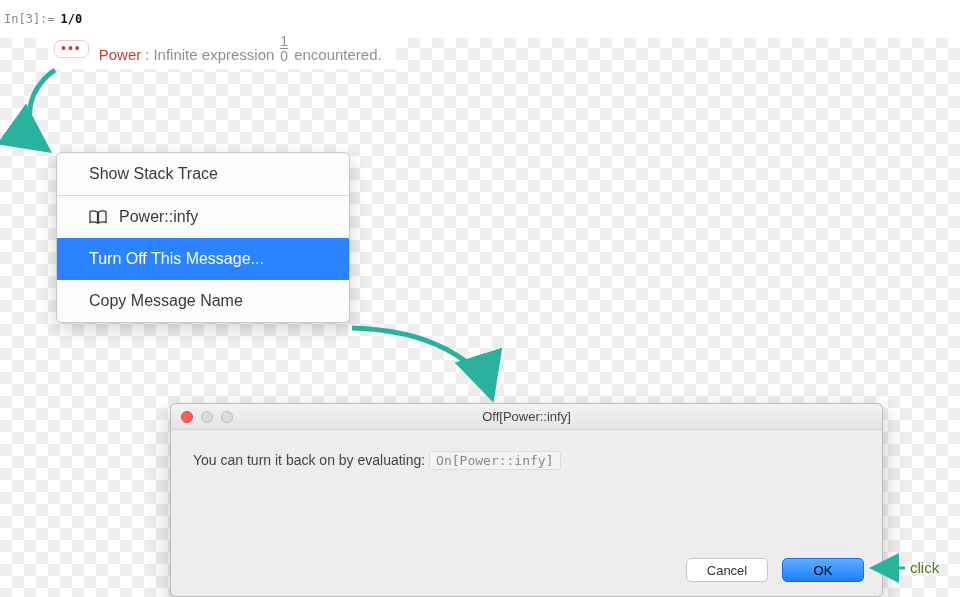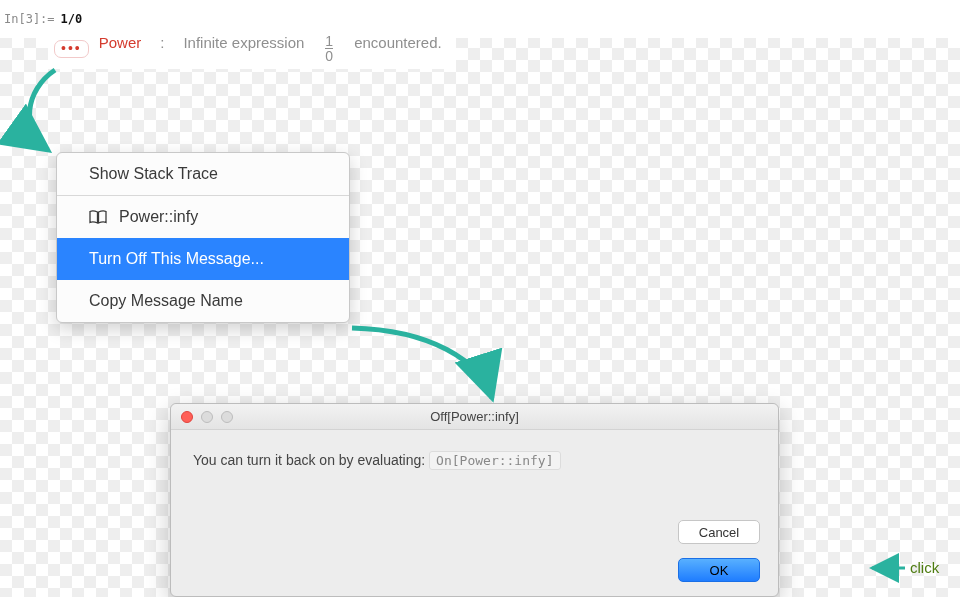--- a/index.html
+++ b/index.html
@@ -48,21 +48,21 @@
       background: #fff;
       color: #d43b2e;
       border-radius: 7px;
       padding: 0 6px 2px 6px;
       font-size: 14px;
       letter-spacing: 2px;
       line-height: 14px;
       cursor: pointer;
     }
     .msg-power { color: #d43b2e; }
-    .msg-text  { color: #8f8f8f; display: flex; align-items: flex-start; gap: 19px; }
+    .msg-text  { color: #8f8f8f; display: flex; align-items: flex-end; gap: 4px; }
     .frac {
       display: inline-flex; flex-direction: column;
       align-items: center; font-size: 14px; line-height: 14px;
       color: #8f8f8f; padding: 0 2px;
     }
     .frac .den { border-top: 1px solid #8f8f8f; }
 
     
     .menu {
       position: absolute;
@@ -82,21 +82,21 @@
       cursor: pointer;
     }
     .menu .sep { height: 1px; background: #d8d8d8; }
     .menu .mi.sel { background: #2a84ff; color: #fff; }
     .book-icon { flex: 0 0 auto; }
 
     
     .dialog {
       position: absolute;
       top: 403px; left: 170px;
-      width: 609px; height: 194px;
+      width: 713px; height: 194px;
       background: #ededed;
       border: 1px solid #bcbcbc;
       border-radius: 6px;
       box-shadow: 0 8px 24px rgba(0,0,0,.22);
       font-size: 14px;
     }
     .titlebar {
       height: 26px;
       display: flex;
       align-items: center;
@@ -115,21 +115,21 @@
       font-family: "Menlo", monospace;
       background: #f3f3f3;
       border: 1px solid #dcdcdc;
       border-radius: 3px;
       padding: 1px 6px;
       color: #888;
       font-size: 13px;
     }
     .dlg-buttons {
       position: absolute; right: 18px; bottom: 14px;
-      display: flex; gap: 14px; flex-direction: column;
+      display: flex; gap: 14px;
     }
     .btn {
       min-width: 82px; height: 24px;
       border-radius: 5px;
       font-size: 13px;
       display: flex; align-items: center; justify-content: center;
       cursor: pointer; user-select: none;
     }
     .btn.cancel { background: #fff; border: 1px solid #c6c6c6; color: #333; }
     .btn.ok {

